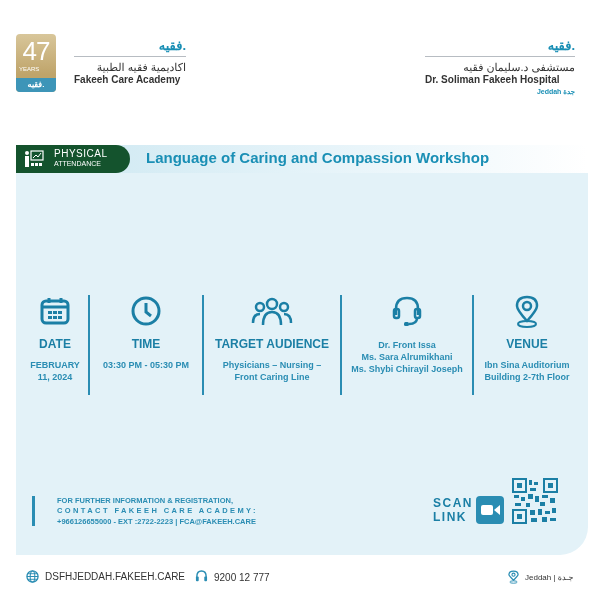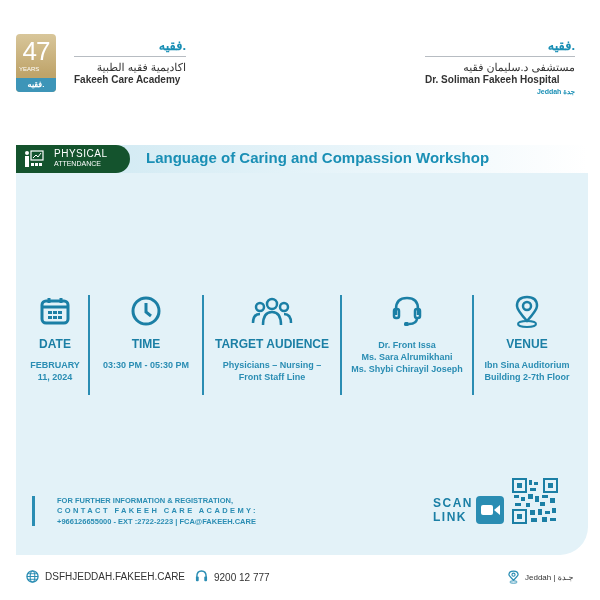--- a/index.html
+++ b/index.html
@@ -122,21 +122,21 @@
           <circle cx="10" cy="12" r="4" fill="none" stroke="#1b7fa5" stroke-width="2.5"></circle>
           <circle cx="34" cy="12" r="4" fill="none" stroke="#1b7fa5" stroke-width="2.5"></circle>
           <path d="M13 30 Q13 17 22 17 Q31 17 31 30" fill="none" stroke="#1b7fa5" stroke-width="2.5"></path>
           <path d="M3 28 Q3 19 10 19" fill="none" stroke="#1b7fa5" stroke-width="2.5"></path>
           <path d="M41 28 Q41 19 34 19" fill="none" stroke="#1b7fa5" stroke-width="2.5"></path>
         </svg>
       </div>
     <div class="lbl">TARGET AUDIENCE</div>
     <div class="val">
         <div>Physicians – Nursing –</div>
-        <div>Front Staff Line</div>
+        <div>Front Caring Line</div>
       </div>
   </div>
   <div class="col" style="width:132px">
     <div class="icon">
         <svg width="32" height="34" viewBox="0 0 32 34">
           <path d="M5 20 V14 Q5 3 16 3 Q27 3 27 14 V20" fill="none" stroke="#1b7fa5" stroke-width="2.5"></path>
           <rect x="3" y="14" width="5" height="9" rx="2" fill="none" stroke="#1b7fa5" stroke-width="2.5"></rect>
           <rect x="24" y="14" width="5" height="9" rx="2" fill="none" stroke="#1b7fa5" stroke-width="2.5"></rect>
           <path d="M26 23 Q26 29 18 29" fill="none" stroke="#1b7fa5" stroke-width="2.5"></path>
           <rect x="13" y="27" width="5" height="4" rx="1.5" fill="#1b7fa5"></rect>

